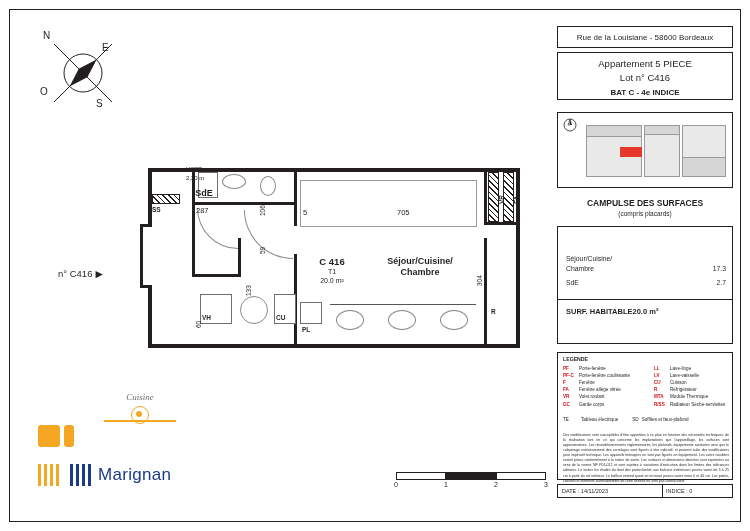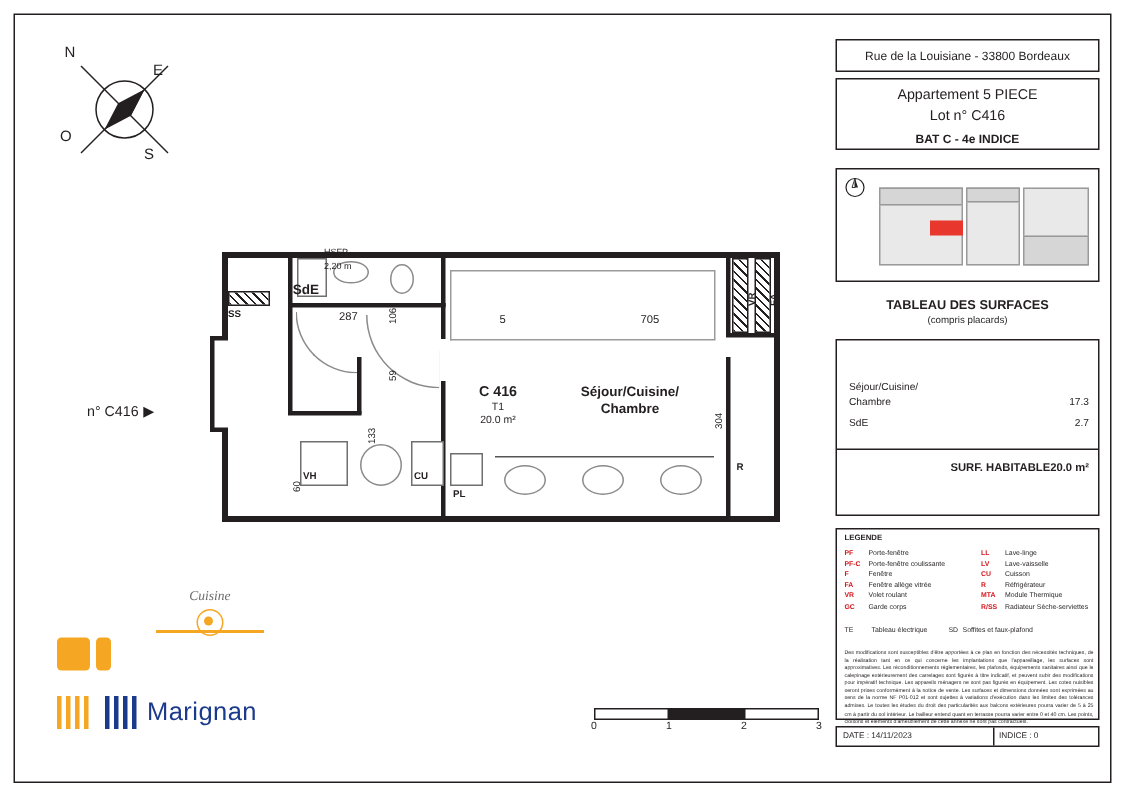--- a/index.html
+++ b/index.html
@@ -24,21 +24,21 @@
 
   
   #plan{position:absolute;left:140px;top:168px;width:390px;height:180px;}
 
   .wall{position:absolute;background:#231f20;}
   .thin{position:absolute;background:#555;}
   .hatch{position:absolute;background:
       repeating-linear-gradient(45deg,#231f20 0 1px,transparent 1px 4px);
       border:1px solid #231f20;box-sizing:border-box;}
   .room-txt{position:absolute;font-size:9px;color:#231f20;text-align:center;line-height:1.25;}
-  .dim{position:absolute;font-size:7.5px;color:#231f20;margin-left:30px;}
+  .dim{position:absolute;font-size:7.5px;color:#231f20;}
   .code{position:absolute;font-size:6.5px;color:#231f20;}
   .codev{position:absolute;font-size:6.5px;color:#231f20;transform:rotate(-90deg);transform-origin:left top;white-space:nowrap;}
 
   .fix{position:absolute;border:1px solid #6f6f6f;box-sizing:border-box;background:#fff;}
   .oval{position:absolute;border:1px solid #8a8a8a;border-radius:50%;background:#fff;}
   .door-arc{position:absolute;border:1px solid #8a8a8a;border-radius:0 0 0 100%;border-right:none;border-top:none;}
 
   
   #scalebar{position:absolute;left:396px;top:472px;width:150px;height:22px;}
   #scalebar .seg{position:absolute;top:0;height:8px;border:1px solid #231f20;box-sizing:border-box;}
@@ -71,21 +71,21 @@
   .kp-hl{position:absolute;background:#e8372c;}
   .kp-north{position:absolute;left:4px;top:4px;width:16px;height:16px;}
 
   .tbl-head{position:absolute;left:0;top:172px;width:176px;height:26px;text-align:center;}
   .tbl-head .t1{font-size:8.5px;font-weight:bold;color:#231f20;}
   .tbl-head .t2{font-size:6.5px;color:#231f20;margin-top:2px;}
 
   .tbl{position:absolute;left:0;top:200px;width:176px;height:118px;border:1px solid #231f20;box-sizing:border-box;}
   .tbl .row{position:absolute;left:8px;width:160px;font-size:6.8px;color:#231f20;display:flex;justify-content:space-between;}
   .tbl .hr{position:absolute;left:0;width:100%;height:1px;background:#231f20;}
-  .tbl .tot{position:absolute;left:8px;width:160px;display:flex;justify-content:flex-end;font-size:7.5px;font-weight:bold;color:#231f20;}
+  .tbl .tot{position:absolute;left:8px;width:160px;display:flex;justify-content:flex-start;font-size:7.5px;font-weight:bold;color:#231f20;}
 
   .legend{position:absolute;left:0;top:326px;width:176px;height:128px;border:1px solid #231f20;box-sizing:border-box;}
   .legend .lh{position:absolute;left:5px;top:3px;font-size:5.2px;font-weight:bold;color:#231f20;}
   .lg-col{position:absolute;top:12px;font-size:4.6px;color:#231f20;line-height:1.55;}
   .lg-col .it{display:flex;}
   .lg-col .k{font-weight:bold;color:#d4131a;width:16px;flex:none;}
   .lg-col .v{color:#231f20;}
   .lg-extra{position:absolute;left:5px;top:64px;font-size:4.6px;color:#231f20;}
   .lg-extra .it{display:flex;}
   .lg-extra .k{width:18px;flex:none;}
@@ -240,21 +240,21 @@
         <span style="left:6px"></span>
         <span style="left:12px"></span>
         <span style="left:18px"></span>
     </div>
     <div class="mg-txt">Marignan</div>
   </div>
 
   <div id="rpanel">
 
     <div class="rbox addr">
-      <span>Rue de la Louisiane - 33800 Bordeaux</span>
+      <span>Rue de la Louisiane - 58600 Bordeaux</span>
     </div>
 
     <div class="rbox apt">
       <div class="a1">Appartement 5 PIECE</div>
       <div class="a2">Lot n° C416</div>
       <div class="a3">BAT C - 4e INDICE</div>
     </div>
 
     <div class="keyplan">
       <div class="kp-north">
@@ -268,21 +268,21 @@
       <div class="kp-grid" style="left:28px;top:12px;width:56px;height:52px;"></div>
       <div class="kp-grid" style="left:86px;top:12px;width:36px;height:52px;"></div>
       <div class="kp-grid" style="left:124px;top:12px;width:44px;height:52px;"></div>
       <div class="kp-grid" style="left:28px;top:12px;width:56px;height:12px;background:#d6d6d6;"></div>
       <div class="kp-grid" style="left:86px;top:12px;width:36px;height:10px;background:#d6d6d6;"></div>
       <div class="kp-grid" style="left:124px;top:44px;width:44px;height:20px;background:#d6d6d6;"></div>
       <div class="kp-hl" style="left:62px;top:34px;width:22px;height:10px;"></div>
     </div>
 
     <div class="tbl-head">
-      <div class="t1">TABLEAU DES SURFACES</div>
+      <div class="t1">CAMPULSE DES SURFACES</div>
       <div class="t2">(compris placards)</div>
     </div>
 
     <div class="tbl">
       <div class="row" style="top:28px;">
         <span>Séjour/Cuisine/</span>
         <span></span>
       </div>
       <div class="row" style="top:38px;">
         <span>Chambre</span>

